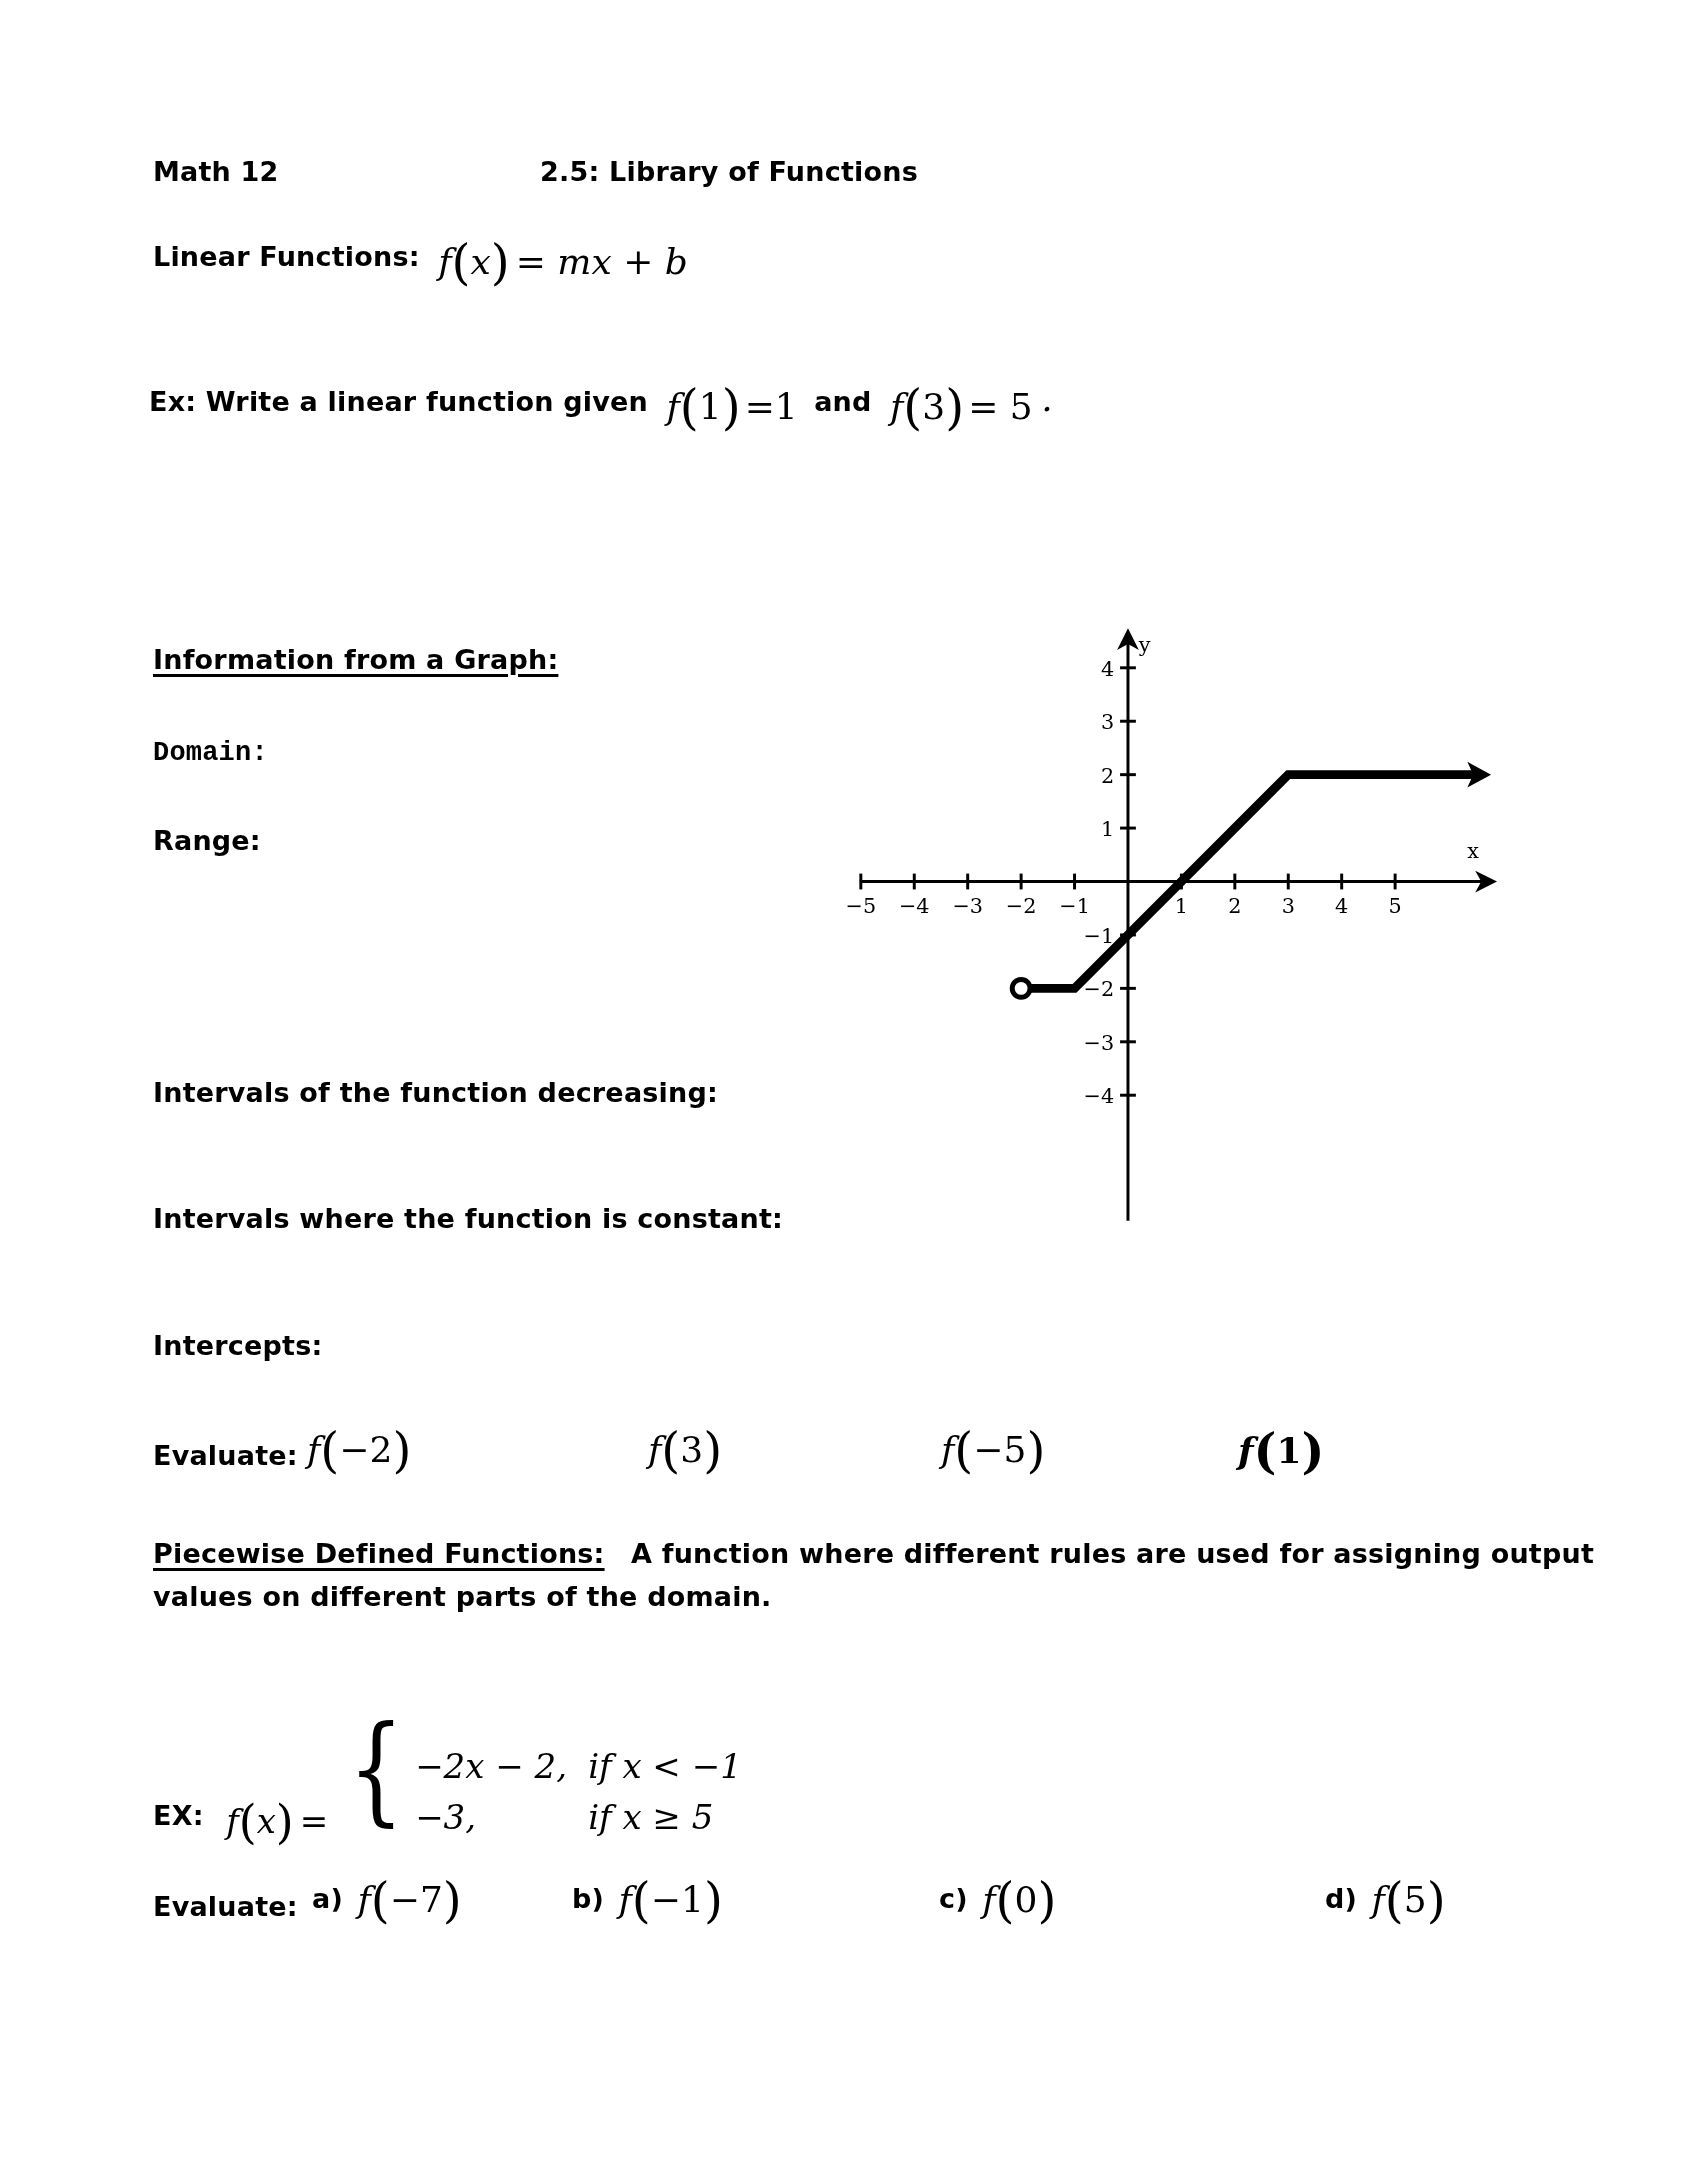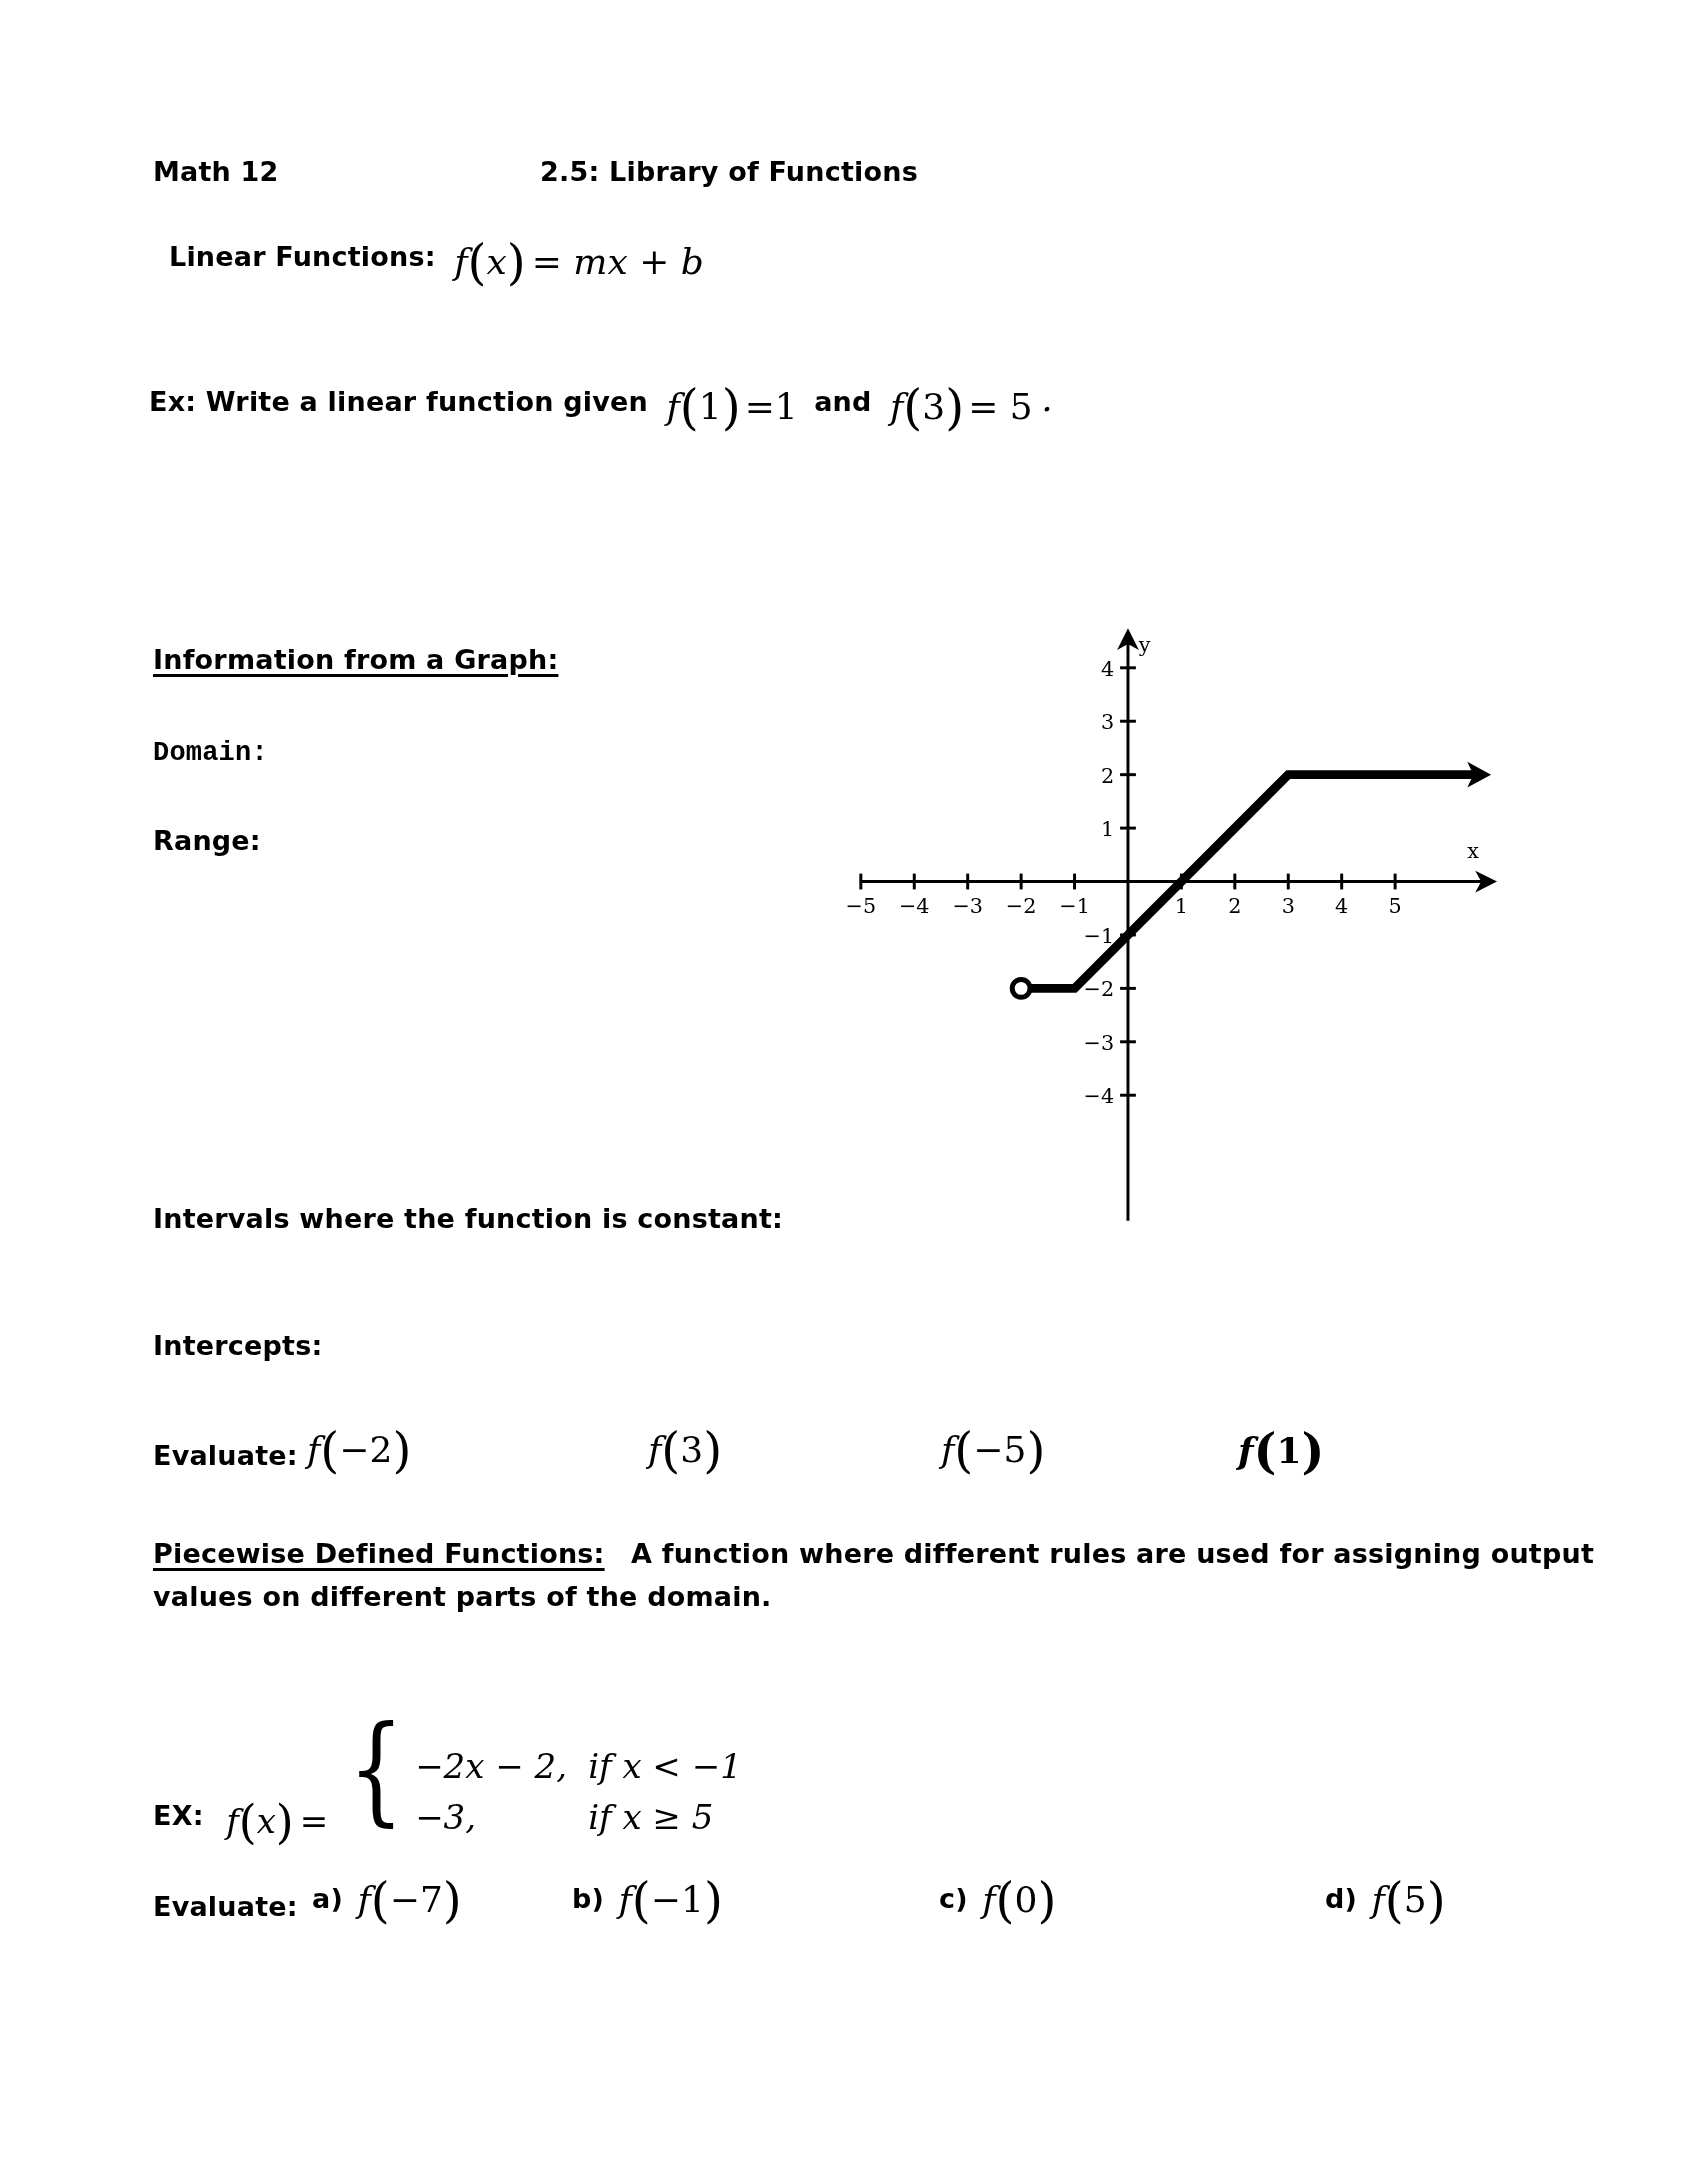--- a/index.html
+++ b/index.html
@@ -115,21 +115,21 @@
 
 <div class="page">
 
   <div class="row hand t-head" style="left:153px; top:156px;">
     <span>Math 12</span>
   </div>
   <div class="row hand t-head" style="left:540px; top:156px;">
     <span>2.5:  Library of Functions</span>
   </div>
 
-  <div class="row" style="left:169px; top:241px;">
+  <div class="row" style="left:153px; top:241px;">
     <span class="hand t-body">Linear Functions:</span>
     <span class="inline-math math m-lg" style="margin-left:14px;">
       <span>f</span><span class="paren up">(</span><span>x</span><span class="paren up">)</span><span style="margin-left:6px;">= mx + b</span>
     </span>
   </div>
 
   <div class="row" style="left:137px; top:378px;margin-left:12px;">
     <span class="hand t-body">Ex:  Write a linear function given</span>
     <span class="inline-math math m-lg" style="margin-left:14px;">
       <span>f</span><span class="paren up">(</span><span class="up">1</span><span class="paren up">)</span><span class="up" style="margin-left:4px;">=1</span>
@@ -141,20 +141,21 @@
     <span class="math m-lg" style="margin-left:4px;">.</span>
   </div>
 
   <div class="row hand t-body underline-head" style="left:153px; top:644px;">Information from a Graph:</div>
 
   <div class="row hand t-body" style="left:153px; top:738px;font-family:Liberation Mono, monospace;">Domain:</div>
 
   <div class="row hand t-body" style="left:153px; top:825px;">Range:</div>
 
 
+  <div class="row hand t-body" style="left:153px; top:1077px;">Intervals of the function decreasing:</div>
 
   <div class="row hand t-body" style="left:153px; top:1203px;">Intervals where the function is constant:</div>
 
   <div class="row hand t-body" style="left:153px; top:1330px;">Intercepts:</div>
 
   <div class="graph-wrap">
 
     <svg width="653" height="614" viewBox="0 0 660 620">
 
       <line x1="285" y1="18" x2="285" y2="605" stroke="#000" stroke-width="3"></line>

